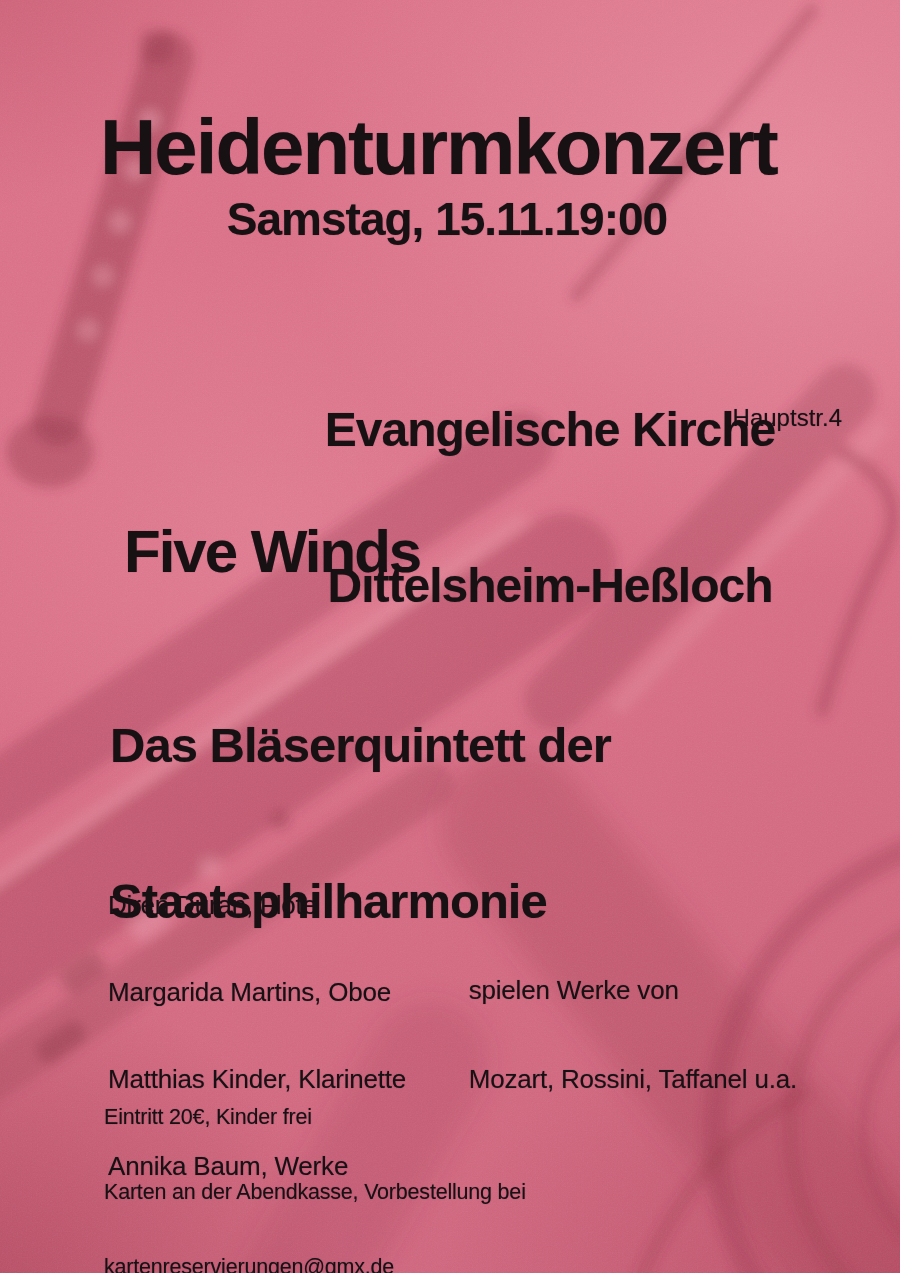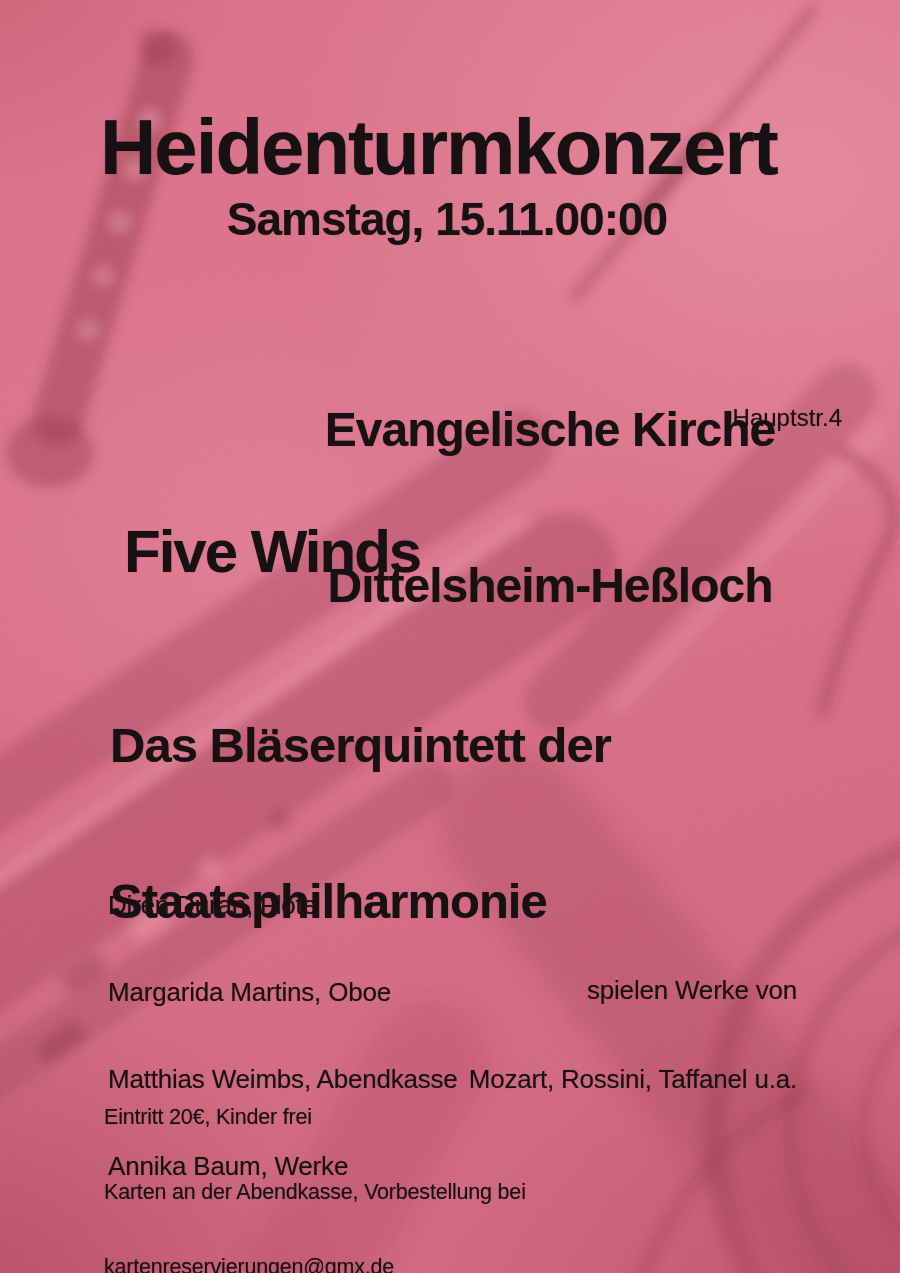--- a/index.html
+++ b/index.html
@@ -17,21 +17,21 @@
   .ink{position:absolute;color:#171114;text-shadow:0 0 1px rgba(45,20,32,.45);white-space:pre;}
   .title{left:100px;top:107px;font-size:78px;font-weight:700;letter-spacing:-2px;line-height:80px;}
   .dateline{left:102px;top:194px;width:690px;display:flex;justify-content:center;
     font-size:46px;font-weight:700;letter-spacing:-1px;line-height:50px;}
   .venue{left:200px;top:300px;width:700px;text-align:center;font-size:48px;font-weight:700;
     letter-spacing:-1px;line-height:52px;}
   .address{right:58px;top:404px;font-size:24px;font-weight:400;}
   .ensemble{left:124px;top:506px;font-size:60px;font-weight:700;letter-spacing:-2px;line-height:92px;}
   .subtitle{left:110px;top:615px;font-size:49px;font-weight:700;letter-spacing:-1px;line-height:52px;}
   .performers{left:108px;top:833px;font-size:26px;font-weight:400;line-height:29px;letter-spacing:-0.2px;}
-  .program{right:103px;top:917px;text-align:right;font-size:26px;font-weight:400;line-height:29.5px;letter-spacing:-0.2px;}
+  .program{right:103px;top:917px;font-size:26px;font-weight:400;line-height:29.5px;letter-spacing:-0.2px;}
   .info{left:104px;top:1055px;font-size:21.5px;font-weight:400;line-height:25px;letter-spacing:-0.2px;}
 </style>
 </head>
 <body>
 
 <article class="stage">
 
   <svg class="bg-art" width="900" height="1273" viewBox="0 0 900 1273" aria-hidden="true">
     <defs>
       <filter id="soft" x="-40%" y="-40%" width="180%" height="180%">
@@ -92,39 +92,39 @@
       <path d="M 640 1280 q 60 -140 170 -190" fill="none" stroke="rgba(150,48,70,0.28)" stroke-width="14"></path>
     </g>
 
     <rect width="900" height="1273" filter="url(#paper-grain)" opacity="0.10"></rect>
   </svg>
 
   <h1 class="ink title" style="margin:0;">Heidenturmkonzert</h1>
 
   <div class="ink dateline">
     <span>Samstag, 15.11.</span>
-    <span>00:00</span>
+    <span>19:00</span>
   </div>
 
   <div class="ink venue">
     <div>Evangelische Kirche</div>
     <div>Dittelsheim-Heßloch</div>
   </div>
   <div class="ink address">Hauptstr.4</div>
 
   <div class="ink ensemble">Five Winds</div>
   <div class="ink subtitle">
     <div>Das Bläserquintett der</div>
     <div>Staatsphilharmonie</div>
   </div>
 
   <div class="ink performers">
     <div>Diren Duran, Flöte</div>
     <div>Margarida Martins, Oboe</div>
-    <div>Matthias Weimbs, Abendkasse</div>
+    <div>Matthias Kinder, Klarinette</div>
     <div>Annika Baum, Werke</div>
   </div>
 
   <div class="ink program">
     <div>spielen Werke von</div>
     <div>Mozart, Rossini, Taffanel u.a.</div>
   </div>
 
   <div class="ink info">
     <div>Eintritt 20€, Kinder frei</div>

